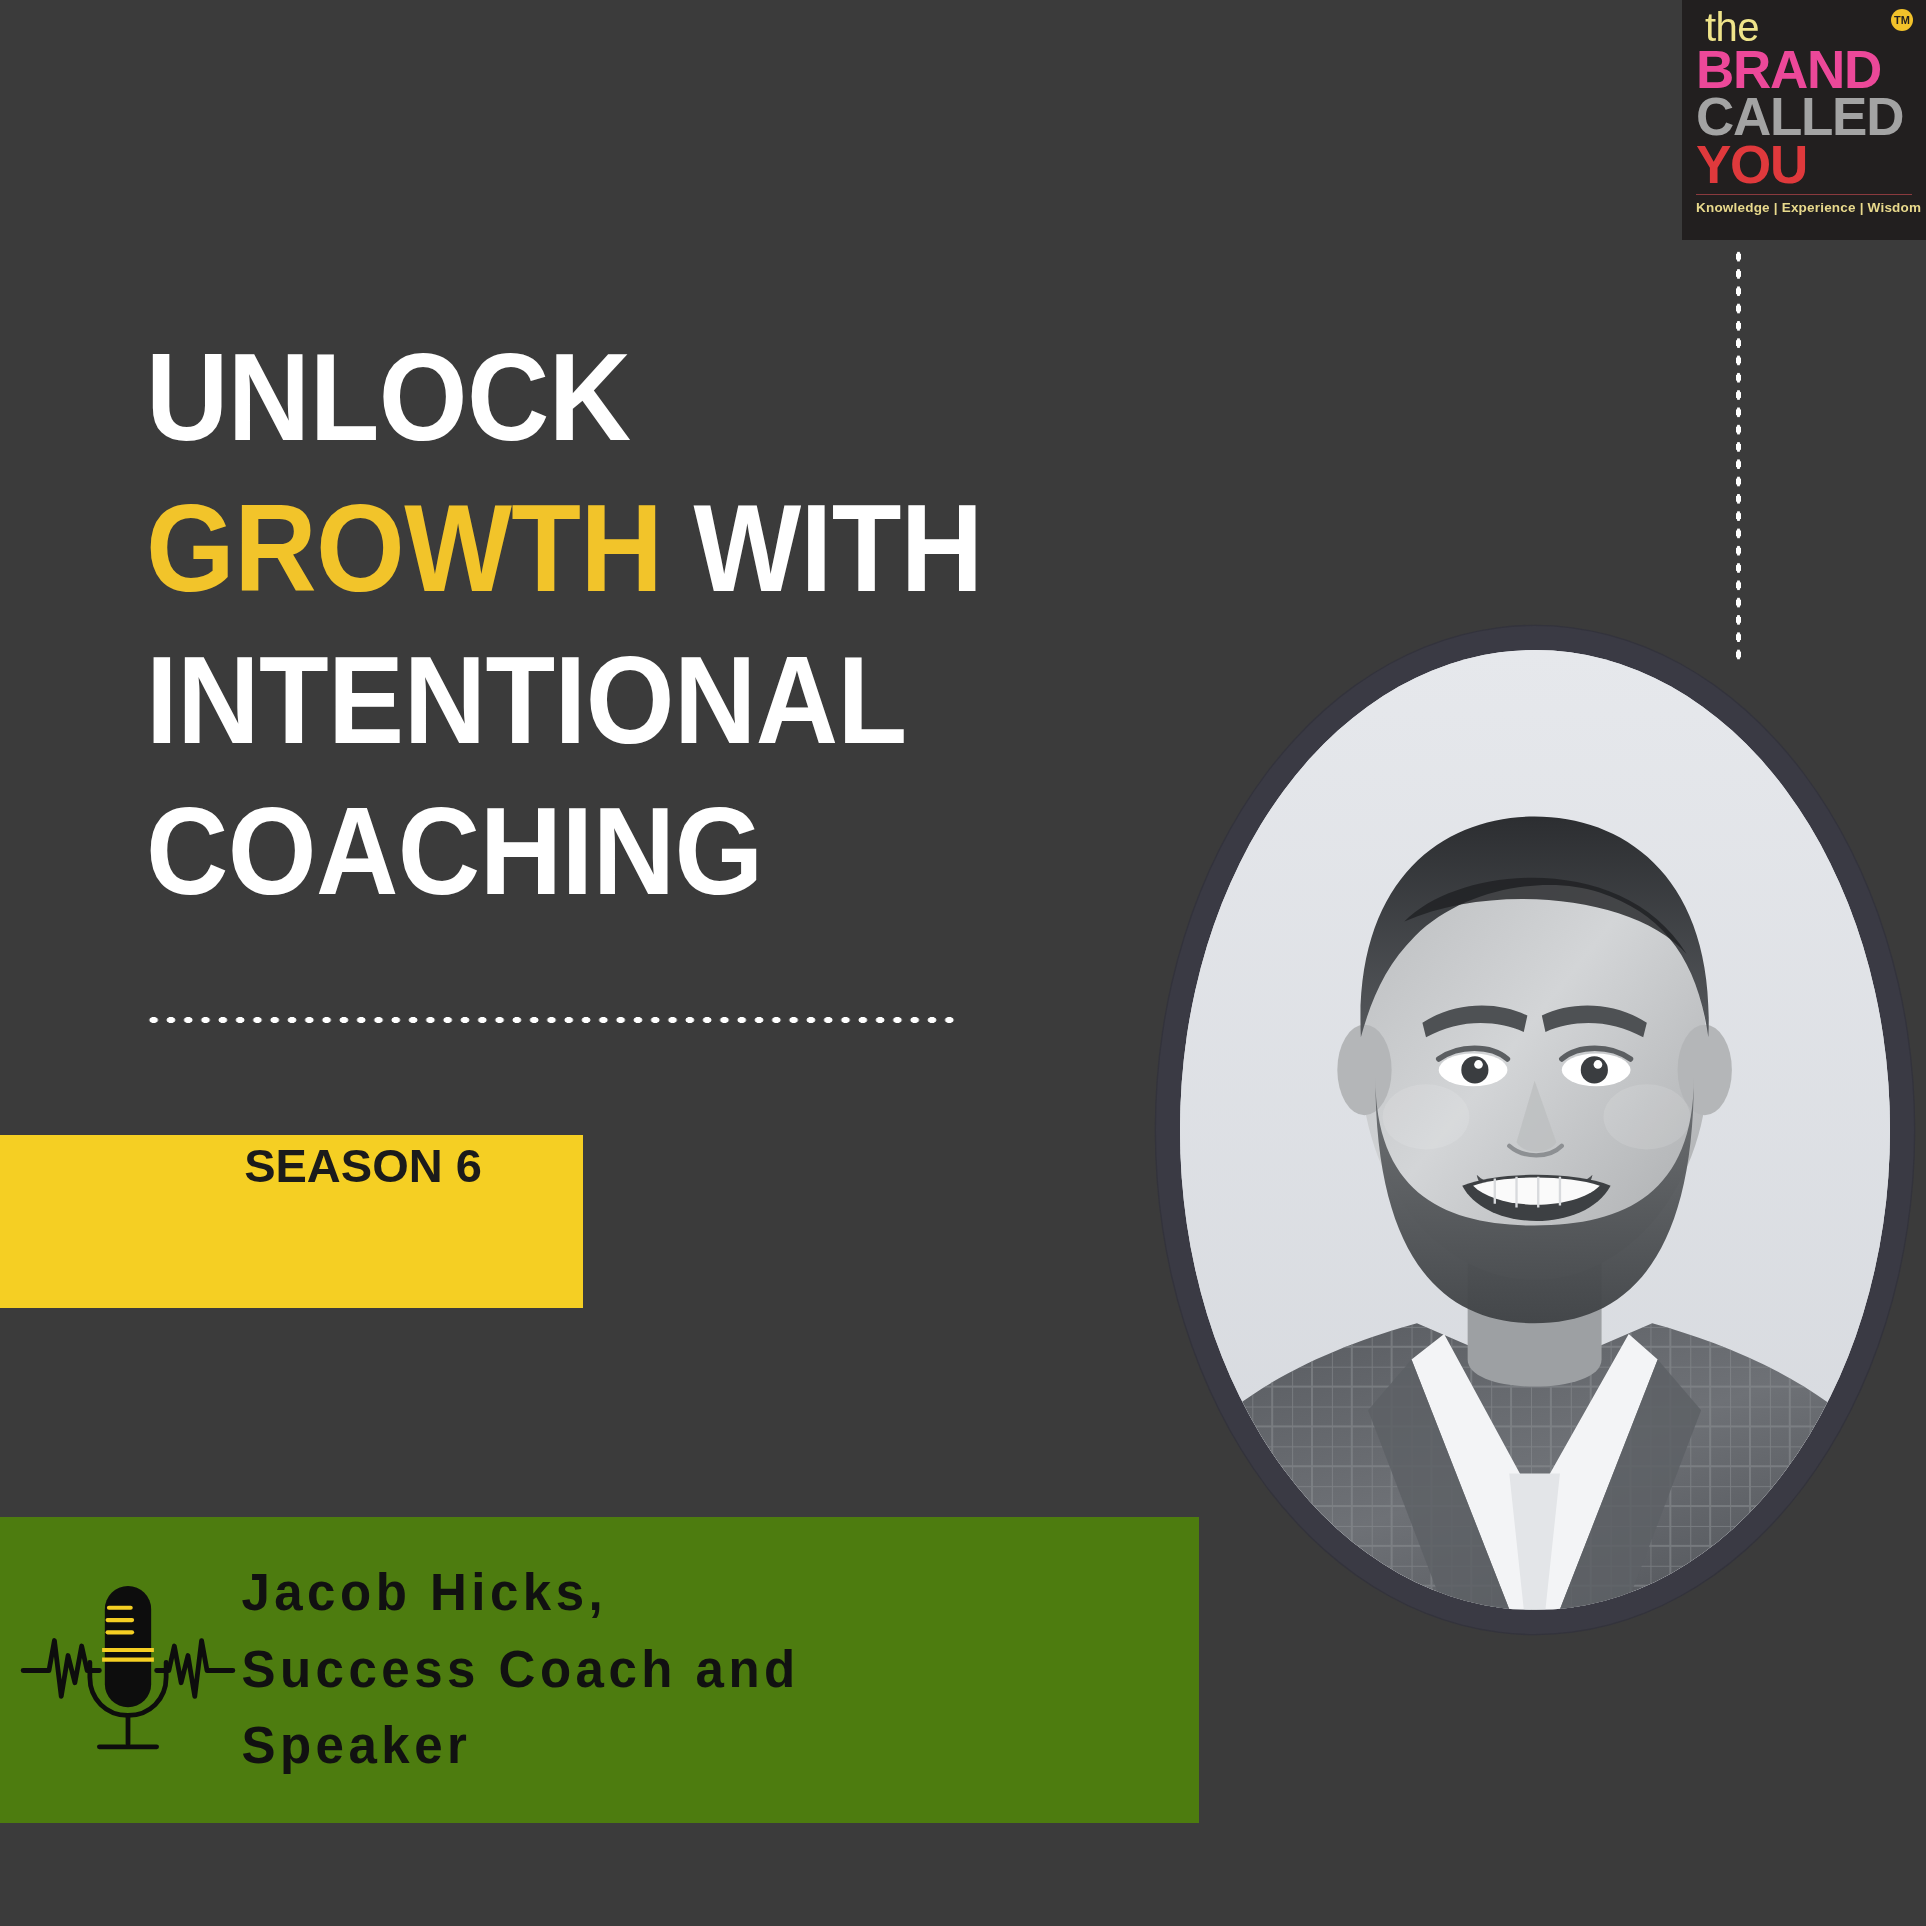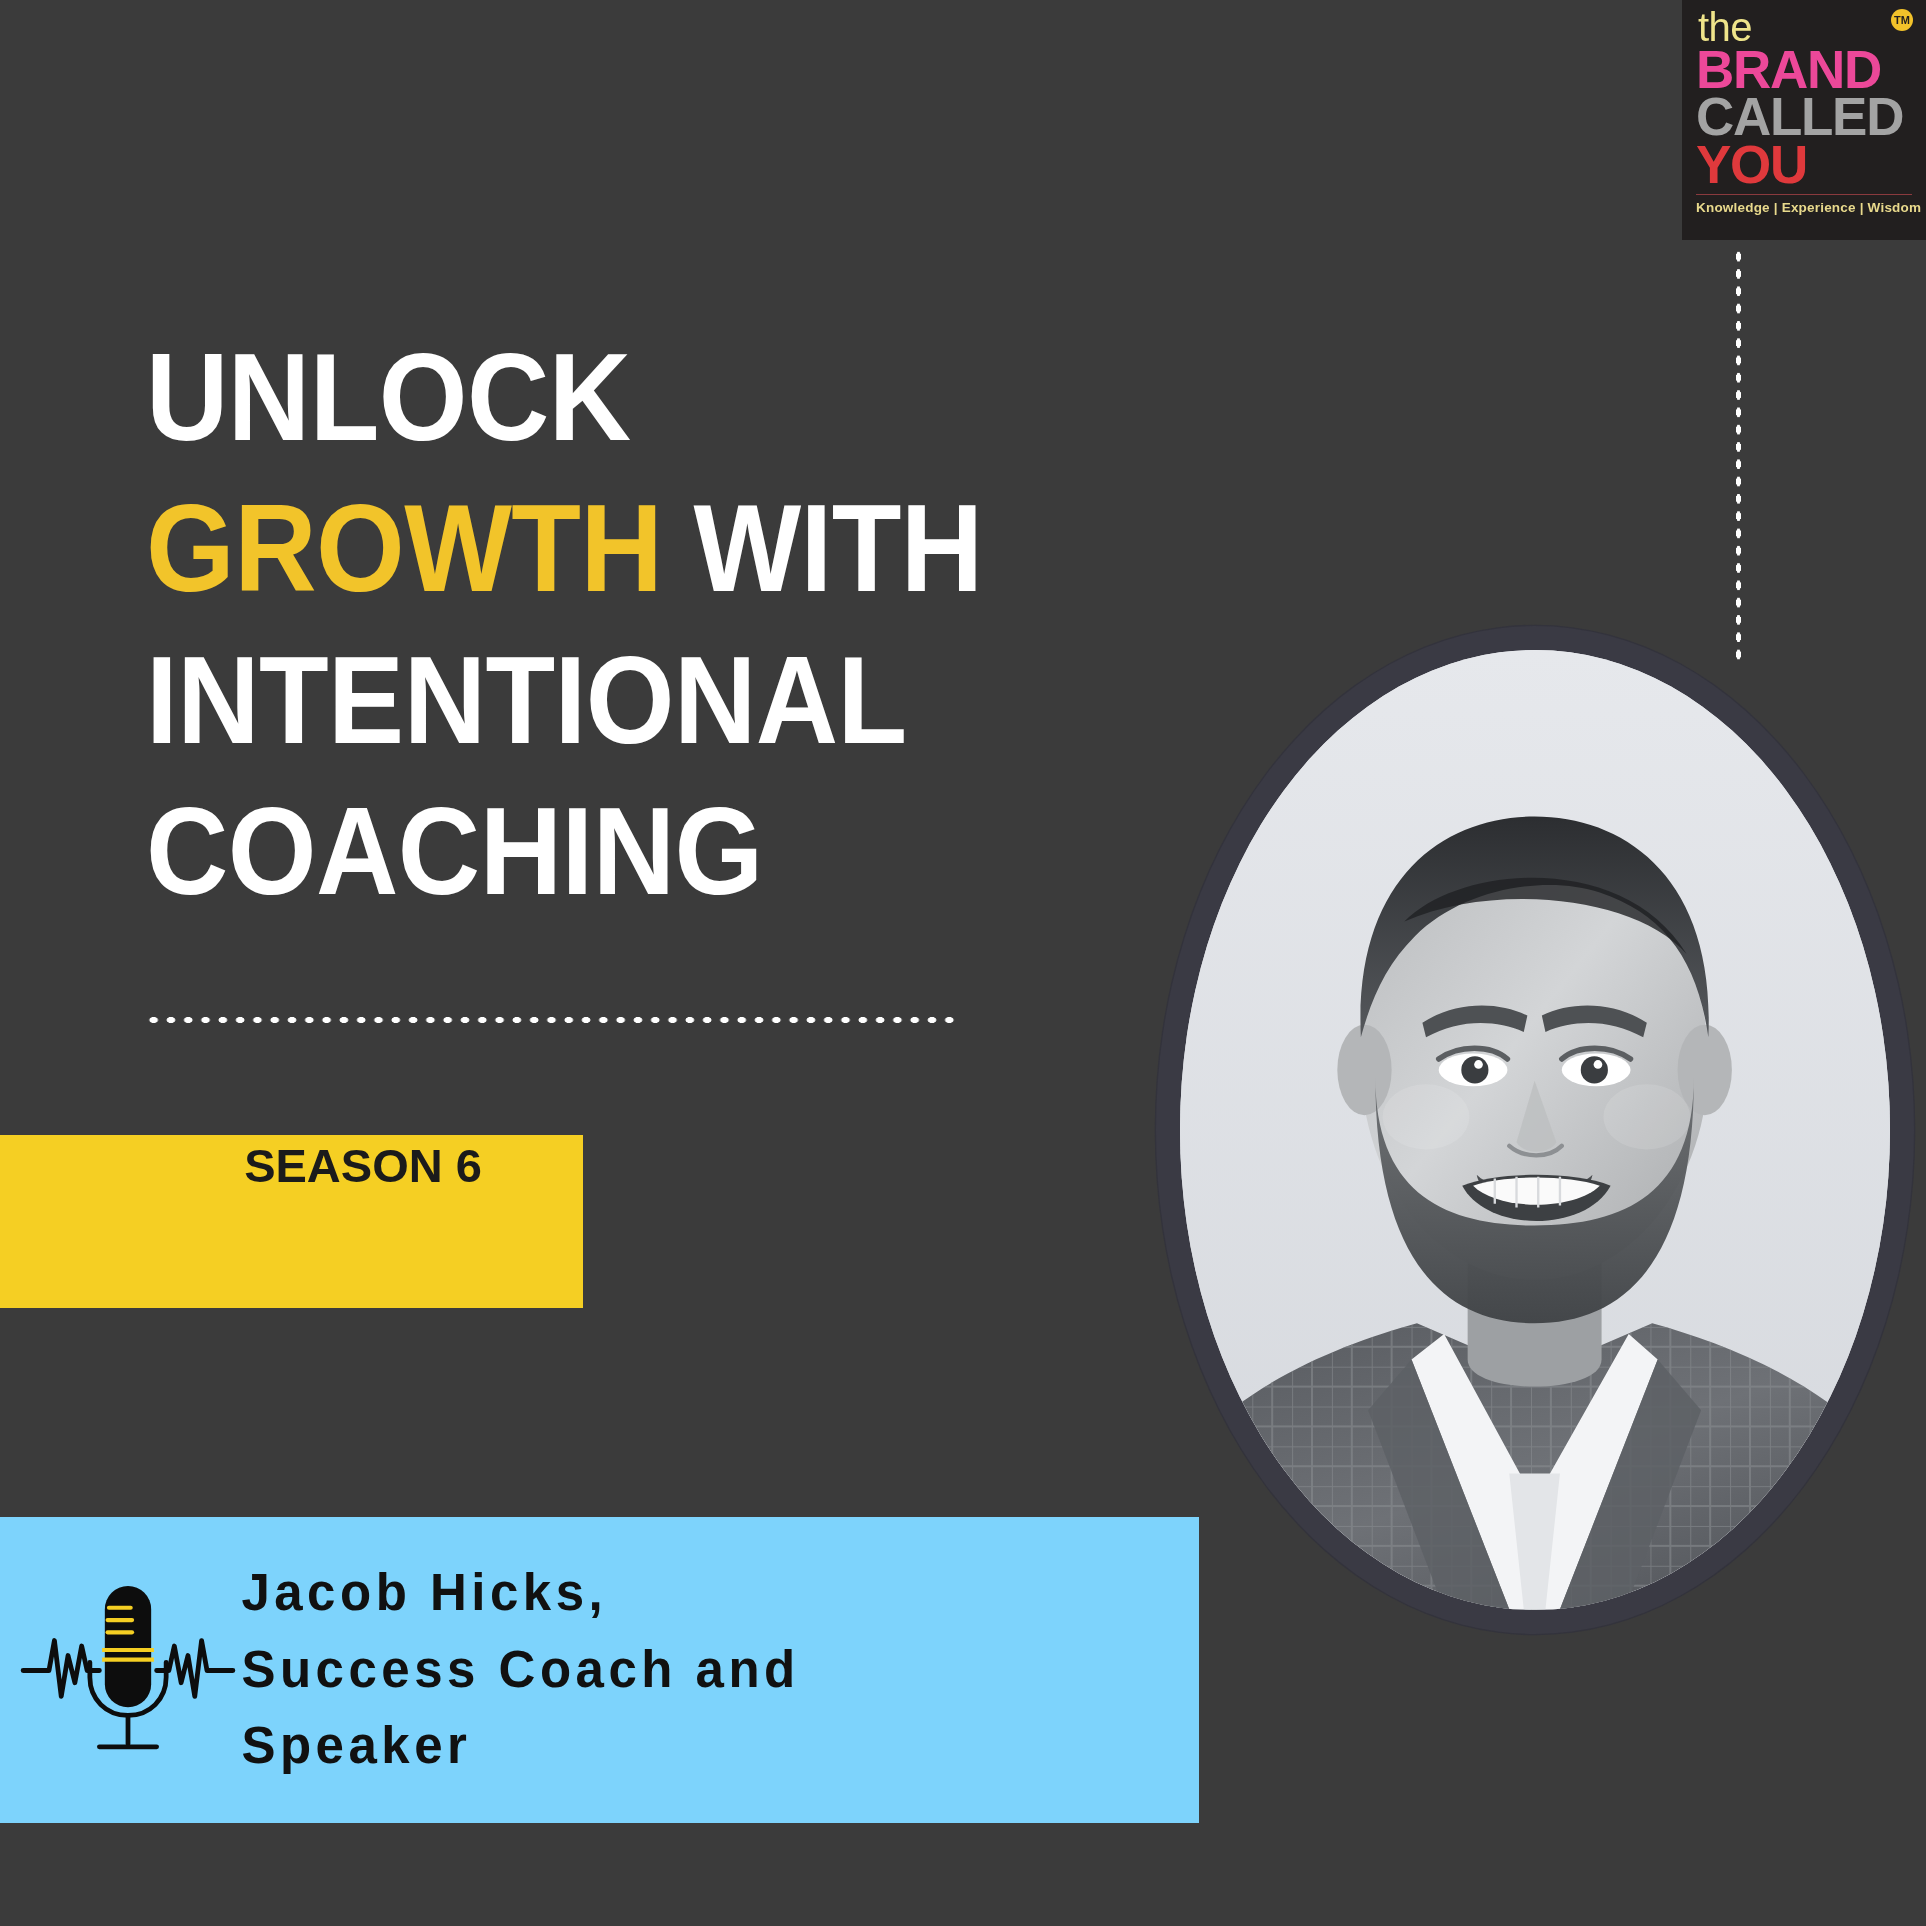--- a/index.html
+++ b/index.html
@@ -16,21 +16,21 @@
   
   #logo-block{
     position:absolute;left:1682px;top:0;width:244px;height:240px;
     background:#221f1f;
     padding:9px 14px 6.4px 14px;
     display:flex;flex-direction:column;justify-content:flex-start;
     overflow:hidden;
   }
   .logo-the{
     color:#efe48a;font-size:40px;line-height:0.92;font-weight:400;
-    letter-spacing:-0.6px;margin-left:2px;
+    letter-spacing:-0.6px;margin-left:9px;
   }
   .logo-word{
     font-weight:700;line-height:0.90;letter-spacing:-1.3px;
   }
   .logo-brand{color:#ec4899;font-size:53px;}
   .logo-called{color:#a3a3a3;font-size:53px;}
   .logo-you{color:#e0393c;font-size:53px;}
   .logo-tm{
     position:absolute;right:13px;top:9px;
     width:22px;height:22px;border-radius:50%;
@@ -85,21 +85,21 @@
     padding-left:143px;
   }
   #season-badge .line{
     color:#1b1b1b;font-size:47px;font-weight:700;line-height:1.30;
     letter-spacing:0px;white-space:nowrap;
   }
 
   
   #guest-bar{
     position:absolute;left:0;top:1517px;width:1199px;height:306px;
-    background:#7dd3fc;
+    background:#4d7c0f;
     display:flex;align-items:center;
   }
   #mic-icon{
     flex:0 0 auto;width:244px;height:218px;margin-left:6.4px;
     display:flex;align-items:center;justify-content:center;
   }
   #guest-text{
     color:#111111;
     font-size:51px;
     font-weight:600;

